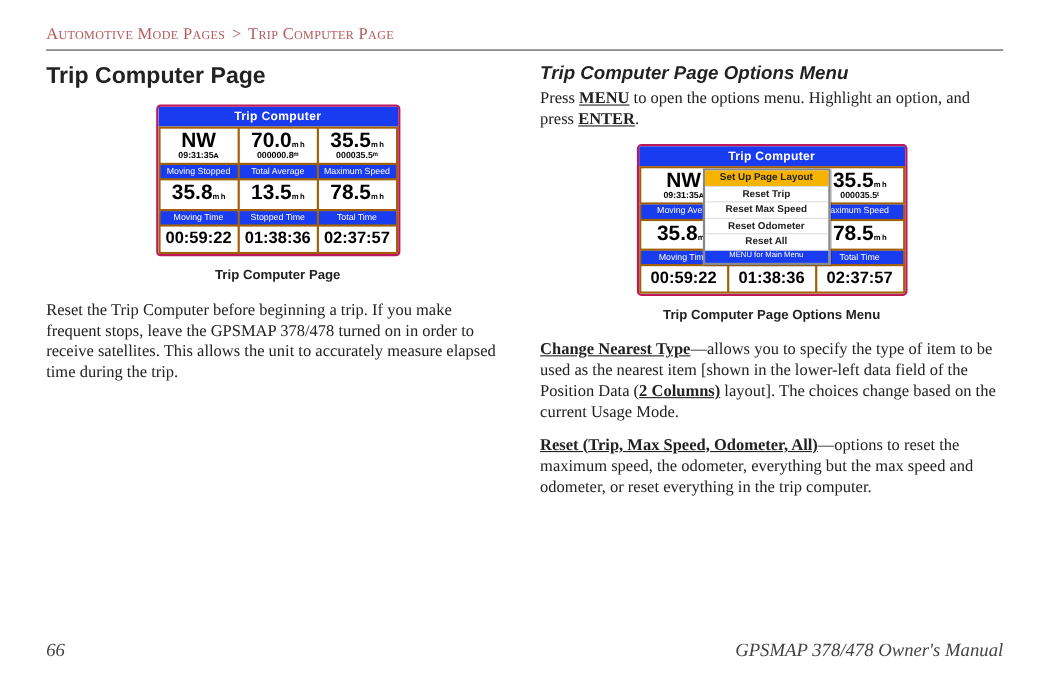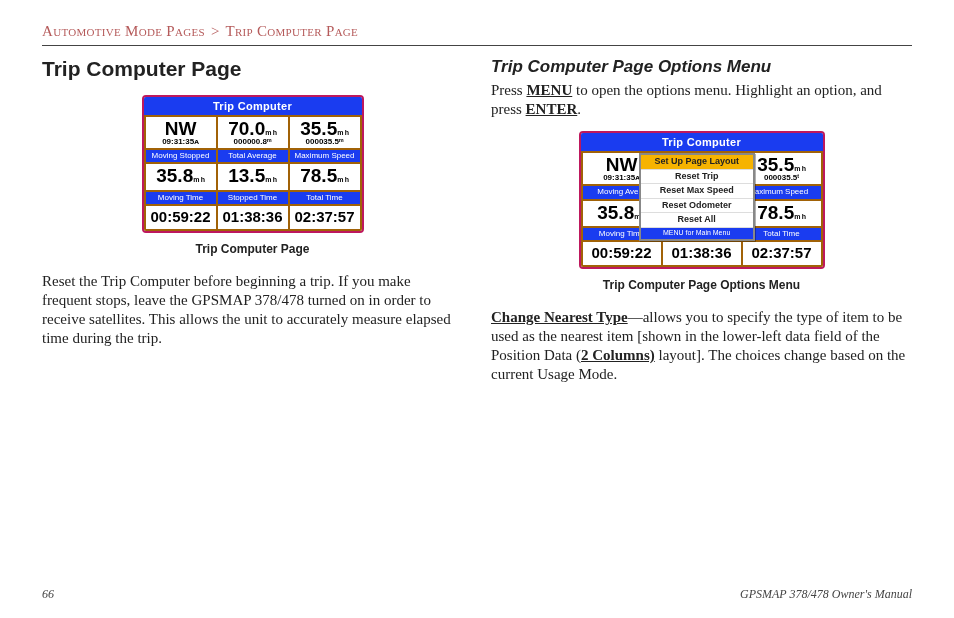--- a/index.html
+++ b/index.html
@@ -142,21 +142,21 @@
     text-align: center;
     padding: 1px 0;
   }
   
   .page-foot {
     position: absolute;
     left: 42px; right: 42px; bottom: 16px;
     display: flex;
     justify-content: space-between;
     font-style: italic;
-    font-size: 12px;
+    font-size: 17px;
     color: #444;
   }
   b, strong { font-weight: bold; text-decoration: underline; }
   .desc-item { margin-bottom: 10px; }
 </style>
 </head>
 <body>
 
 <div class="breadcrumb">
   <span>Automotive Mode Pages</span>
@@ -258,19 +258,22 @@
             <div class="tile"><span class="huge">02:37:57</span></div>
           </div>
         </div>
       </div>
       <div class="caption">Trip Computer Page Options Menu</div>
     </div>
 
     <div class="desc-item">
       <b>Change Nearest Type</b><span>—allows you to specify the type of item to be used as the nearest item [shown in the lower-left data field of the Position Data (</span><b>2 Columns)</b><span> layout]. The choices change based on the current Usage Mode.</span>
     </div>
+    <div class="desc-item">
+      <b>Reset (Trip, Max Speed, Odometer, All)</b><span>—options to reset the maximum speed, the odometer, everything but the max speed and odometer, or reset everything in the trip computer.</span>
+    </div>
   </div>
 </div>
 
 <div class="page-foot">
   <span>66</span>
   <span>GPSMAP 378/478 Owner's Manual</span>
 </div>
 
 </body></html>

